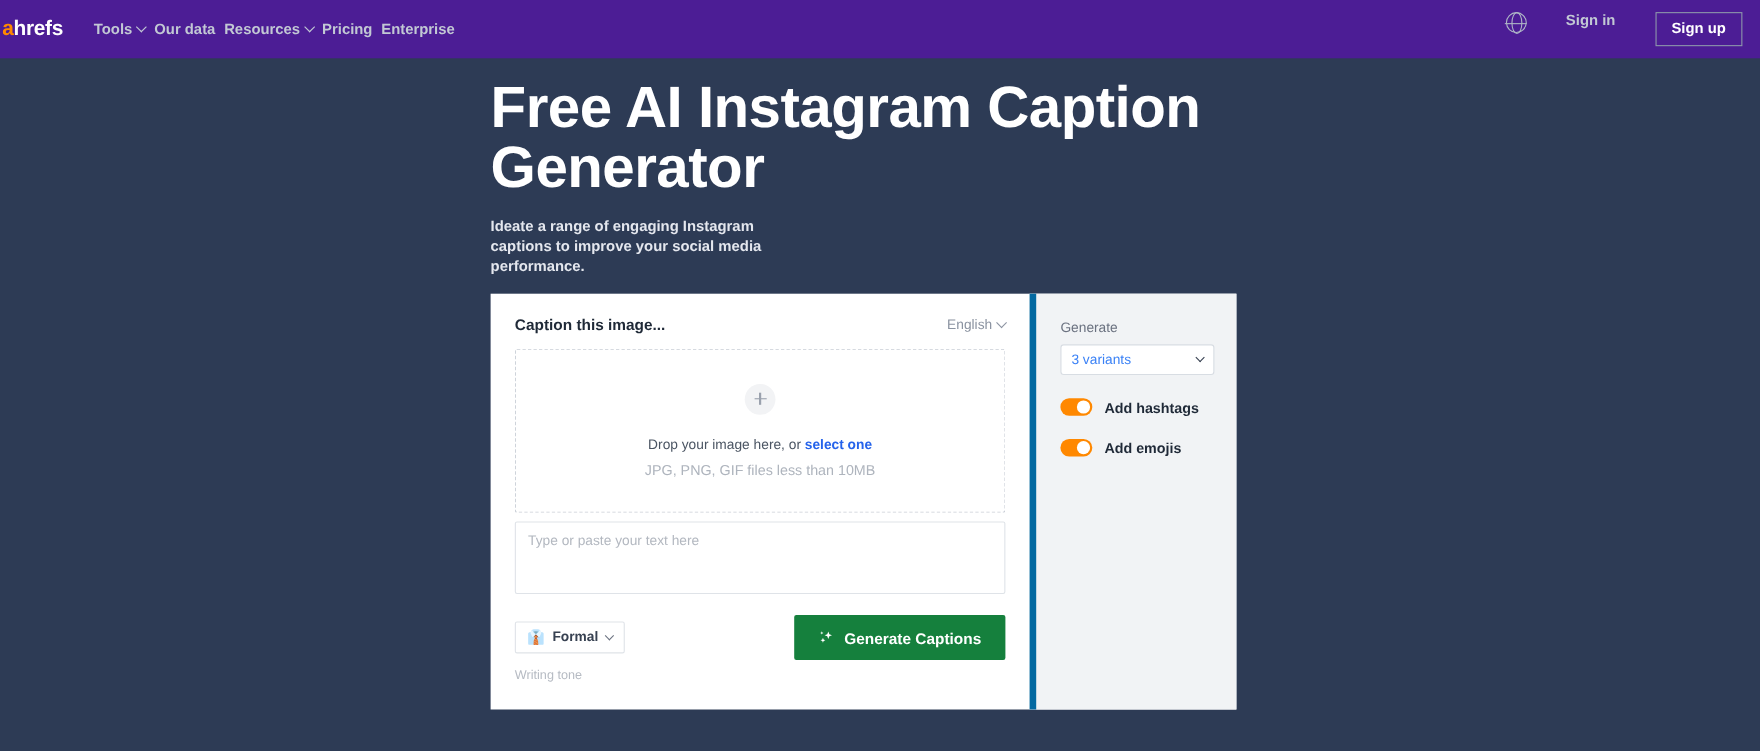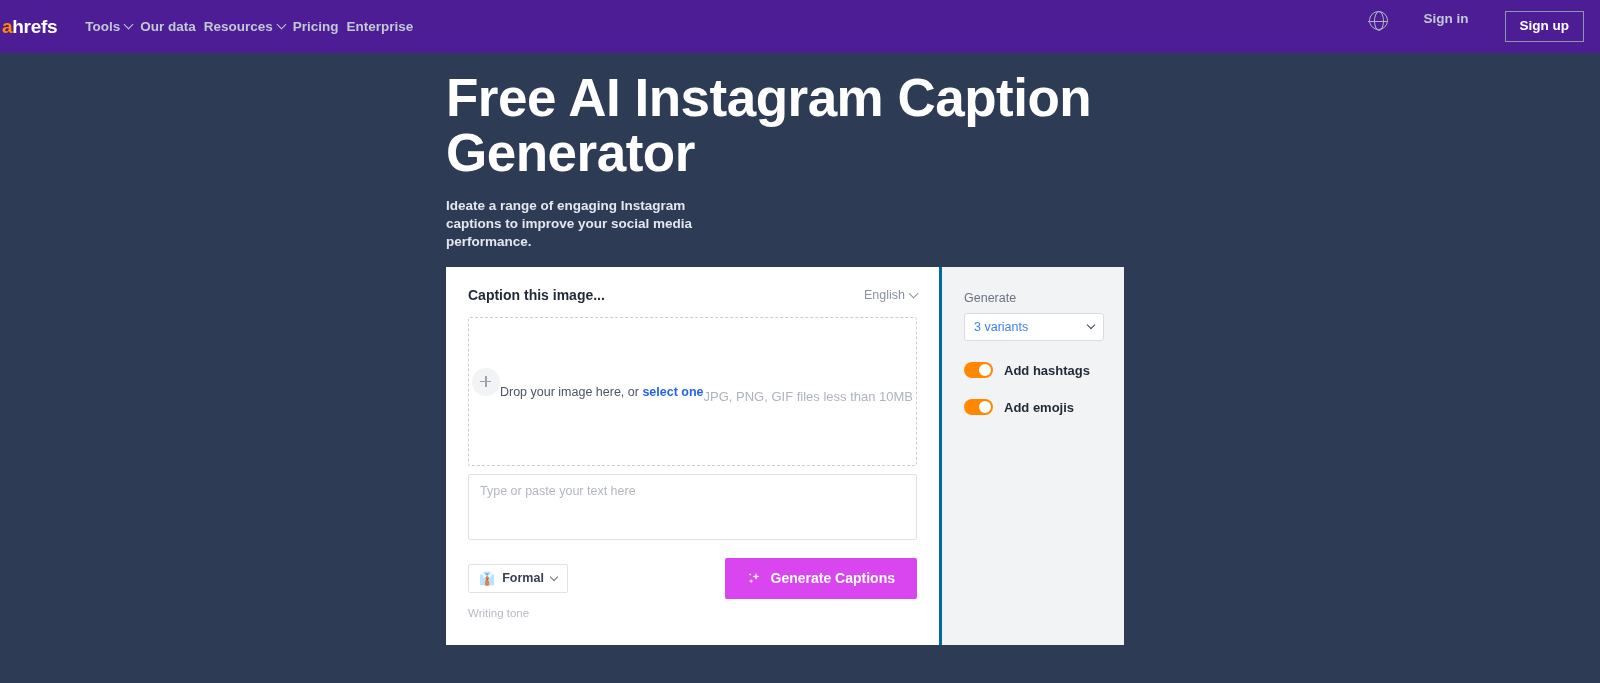--- a/index.html
+++ b/index.html
@@ -119,21 +119,21 @@
     left: 446px; top: 267px;
     width: 678px; height: 378px;
     display: flex;
     background: #ffffff;
   }
   .card-main { width: 567px; padding: 20px 22px 0 22px; }
   .card-side {
     flex: 1;
     background: #f1f3f5;
     padding: 24px 20px 0 22px;
-    border-left: 3px solid #0369a1;
+    border-left: 6px solid #0369a1;
   }
 
   .card-head {
     display: flex;
     align-items: center;
     margin-bottom: 14px;
   }
   .card-title {
     font-size: 14px;
     font-weight: 700;
@@ -146,21 +146,21 @@
     display: flex;
     align-items: center;
     gap: 5px;
   }
 
   .dropzone {
     height: 149px;
     border: 1px dashed #c9ced6;
     border-radius: 2px;
     display: flex;
-    flex-direction: row;
+    flex-direction: column;
     align-items: center;
     justify-content: center;
     text-align: center;
   }
   .plus-circle {
     width: 28px; height: 28px;
     border-radius: 50%;
     background: #f2f3f5;
     position: relative;
     margin-bottom: 20px;
@@ -218,29 +218,29 @@
   .tone-emoji { font-size: 13px; line-height: 1; }
   .tone-chev {
     display: inline-block;
     width: 6px; height: 6px;
     border-right: 1.4px solid #6b7280;
     border-bottom: 1.4px solid #6b7280;
     transform: translateY(-2px) rotate(45deg);
   }
   .gen-btn {
     margin-left: auto;
-    background: #d946ef;
+    background: #15803d;
     color: #fff;
     border: none;
     border-radius: 2px;
     padding: 13px 22px;
     font-size: 14px;
     font-weight: 700;
     display: inline-flex;
-    align-items: flex-start;
+    align-items: center;
     gap: 9px;
     font-family: "Liberation Sans", sans-serif;
     line-height: 1;
   }
   .helper {
     margin-top: 8px;
     font-size: 11.5px;
     color: #b6bbc3;
   }
 

